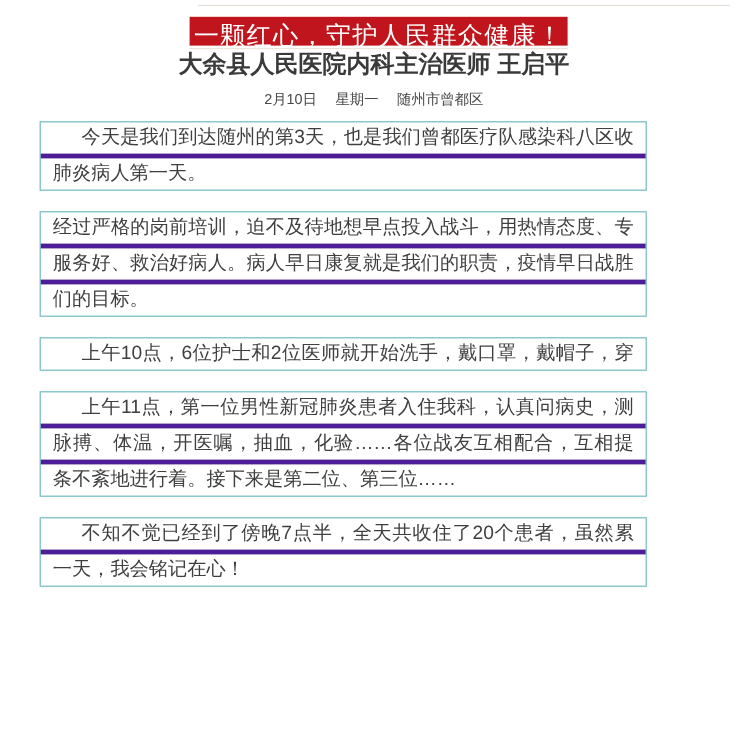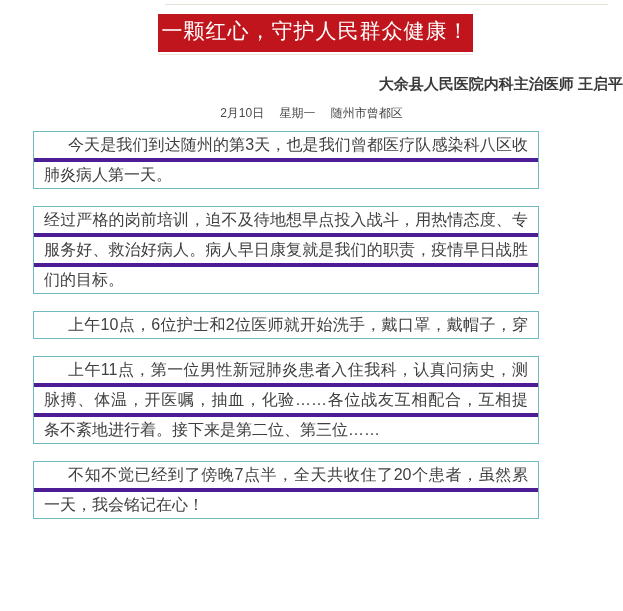--- a/index.html
+++ b/index.html
@@ -15,39 +15,39 @@
     color: #3f3f3f;
   }
   .top-rule {
     height: 1px;
     background: #e6e1d8;
     width: 443px;
     margin: 4px 0 0 165px;
   }
   .banner {
     width: 315px;
-    height: 38px;
+    height: 24px;
     margin: 9px 0 0 158px;
     background: #c0151c;
     color: #ffffff;
     font-size: 21px;
     line-height: 34px;
     text-align: center;
     letter-spacing: 1px;
   }
   .banner-underline {
     height: 1px;
     background: #e9e5dd;
     width: 315px;
     margin: 2px 0 0 158px;
   }
   .title {
-    margin-top: 16px;
-    text-align: right;
-    font-size: 15px;
+    margin-top: 0;
+    text-align: center;
+    font-size: 20px;
     font-weight: bold;
     color: #3a3a3a;
     line-height: 26px;
   }
   .dateline {
     margin-top: 4px;
     text-align: center;
     font-size: 12px;
     color: #474747;
     line-height: 24px;

